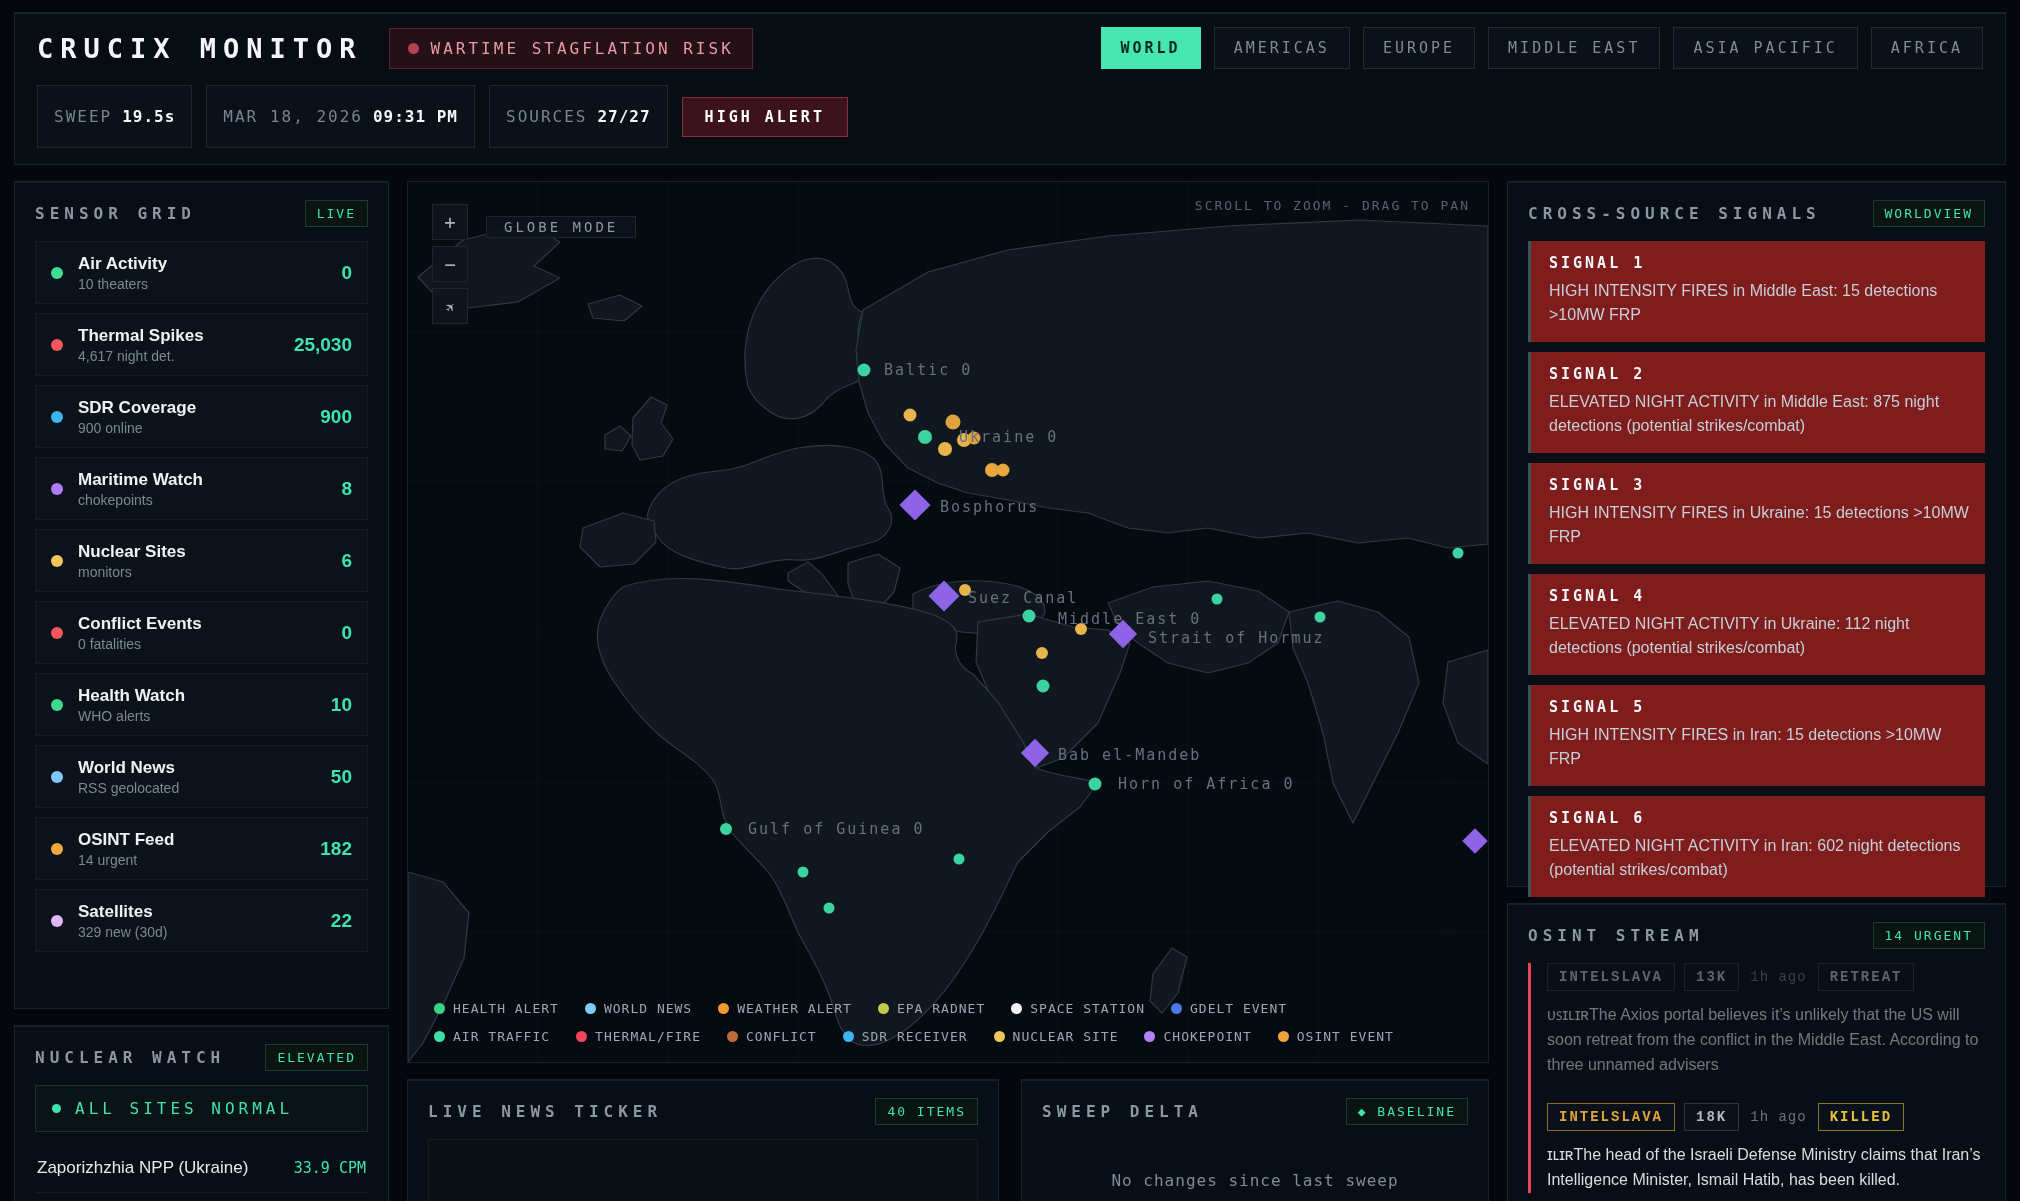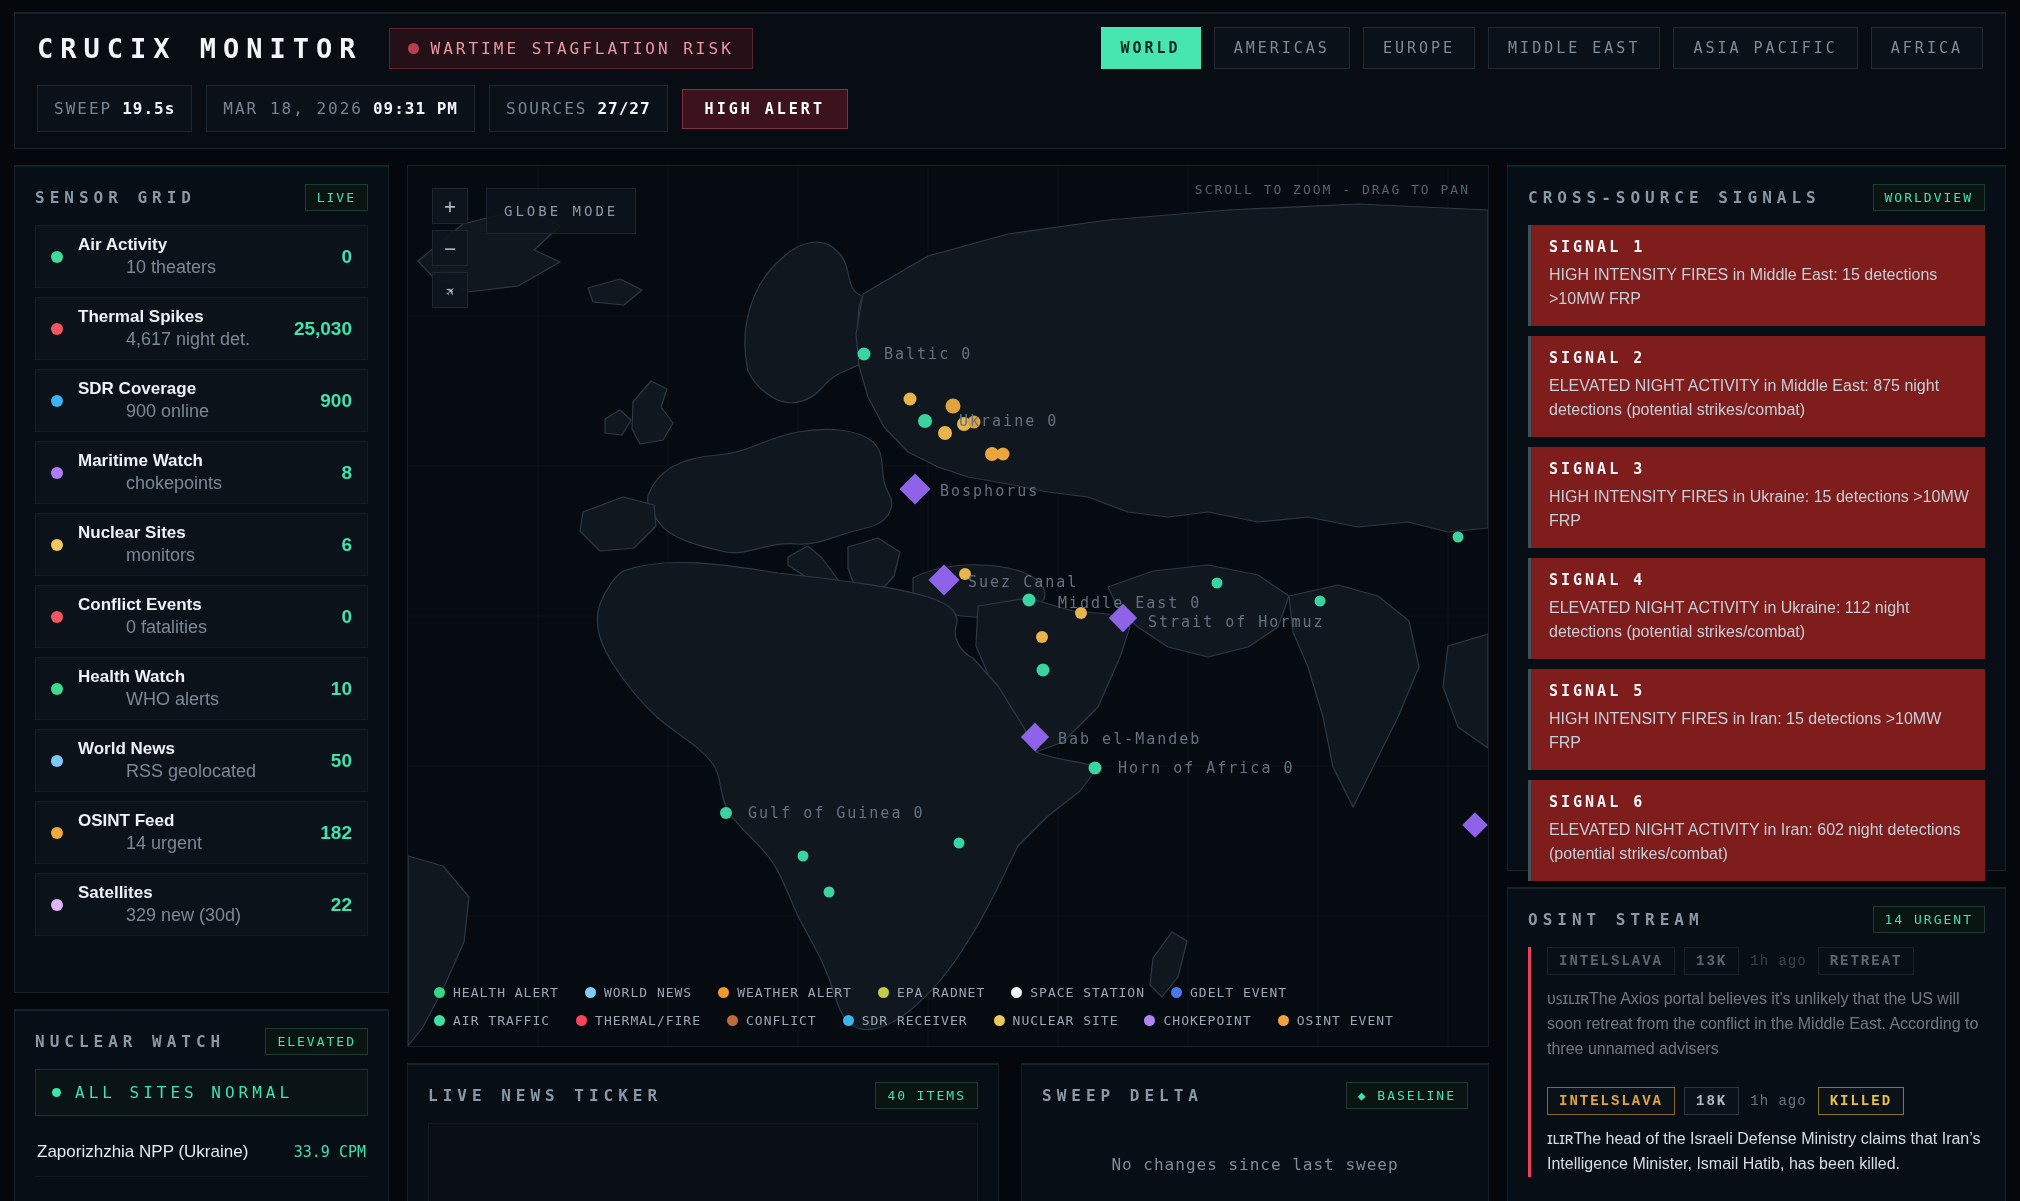--- a/index.html
+++ b/index.html
@@ -36,21 +36,21 @@
     font-family:"DejaVu Sans Mono", monospace;
     font-size:15px; letter-spacing:3px; color:#7e8c99;
     border:1px solid #202b36; background:#0a1118;
     padding:11px 19px; cursor:pointer;
   }
   .tab.active { background:#47e6b1; color:#07281f; border-color:#47e6b1; font-weight:bold; }
   .stat-row { display:flex; gap:14px; margin-top:16px; align-items:center; }
   .chip {
     display:flex; gap:10px; align-items:flex-start;
     border:1px solid #1c2731; background:#0a1118;
-    padding:13px 16px;
+    padding:21px 16px;
     font-family:"DejaVu Sans Mono", monospace; font-size:16px;
   }
   .chip .lab { color:#778592; letter-spacing:2px; }
   .chip .val { color:#f2f6f9; font-weight:bold; letter-spacing:1px; }
   .high-alert {
     border:1px solid #83303f; background:#3c131d;
     padding:10px 22px; color:#fff;
     font-family:"DejaVu Sans Mono", monospace;
     font-size:15px; font-weight:bold; letter-spacing:3px;
   }
@@ -82,21 +82,21 @@
   .sensor-panel { height:828px; flex:none; }
   .sensor-list { display:flex; flex-direction:column; gap:9px; }
   .sensor-item {
     display:flex; align-items:center; gap:15px;
     background:#0b121a; border:1px solid #141d27;
     padding:10px 15px; cursor:pointer; height:63px;
   }
   .sensor-item .s-dot { width:12px; height:12px; border-radius:50%; flex:none; }
   .sensor-item .s-txt { flex:1; min-width:0; }
   .sensor-item .s-name { font-size:17px; font-weight:bold; color:#eef2f6; }
-  .sensor-item .s-sub { font-size:18px; color:#7b8896; margin-top:2px;margin-left:48px; }
+  .sensor-item .s-sub { font-size:14px; color:#7b8896; margin-top:2px; }
   .sensor-item .s-val { font-size:19px; font-weight:bold; color:#3fe3ae; }
 
   
   .nuclear-panel { flex:1; }
   .all-normal {
     display:flex; align-items:center; gap:14px;
     border:1px solid #1c2f33; background:#0a1315;
     padding:13px 16px; margin-bottom:16px;
   }
   .all-normal .dot { width:9px; height:9px; border-radius:50%; background:#3fe3ae; }
@@ -113,24 +113,24 @@
 
   
   .map-panel { position:relative; height:882px; flex:none; background:#060b11; border:1px solid #17222c; padding:0; overflow:hidden; }
   .map-svg { position:absolute; inset:0; }
   .map-hint {
     position:absolute; top:16px; right:18px;
     font-family:"DejaVu Sans Mono", monospace;
     font-size:13px; letter-spacing:2px; color:#55626f;
   }
   .globe-btn {
-    position:absolute; top:22px; left:78px;
+    position:absolute; top:34px; left:78px;
     font-family:"DejaVu Sans Mono", monospace;
     font-size:14px; letter-spacing:3px; color:#8a97a4;
-    background:#0d141cdd; border:1px solid #1b2631; padding:14px 17px; cursor:pointer;
+    background:#0d141cdd; border:1px solid #1b2631; padding:2px 17px; cursor:pointer;
   }
   .zoom-ctrl { position:absolute; top:22px; left:24px; display:flex; flex-direction:column; gap:6px; }
   .zbtn {
     width:36px; height:36px; background:#0e151dee; border:1px solid #1c2731;
     color:#aab6c2; font-size:19px; display:flex; align-items:center; justify-content:center;
     cursor:pointer; font-family:"DejaVu Sans Mono", monospace;
   }
   .zbtn.plane span { display:inline-block; transform:rotate(-45deg); font-size:16px; }
   .marker { position:absolute; transform:translate(-50%,-50%); cursor:pointer; }
   .marker.circle { border-radius:50%; }

